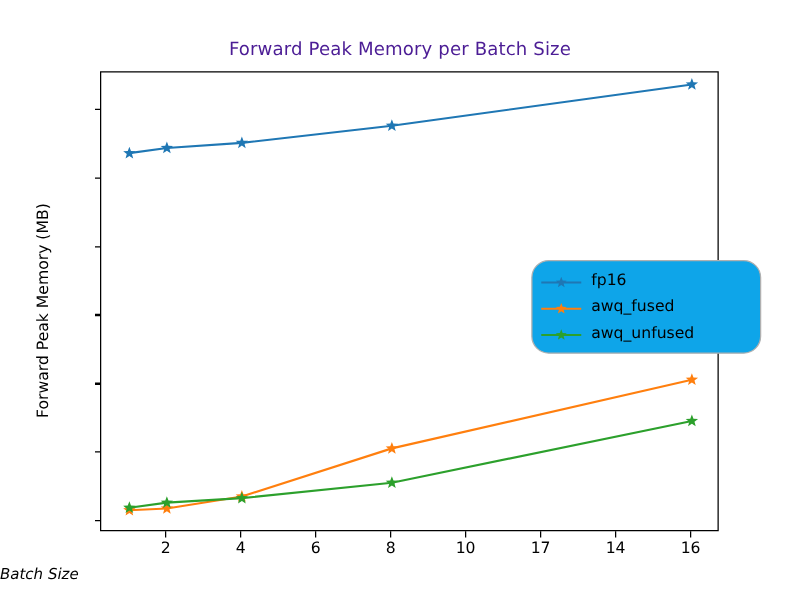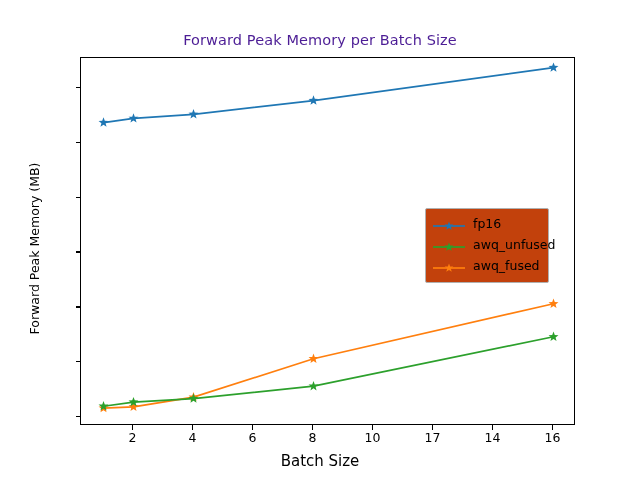--- a/index.html
+++ b/index.html
@@ -10,26 +10,26 @@
          font-size:14.5px;color:#4c1d95;letter-spacing:.1px;}
   
   #axes{position:absolute;left:80px;top:57px;width:495px;height:368px;
         border:1.1px solid #000;box-sizing:border-box;}
   #plotsvg{position:absolute;left:0;top:0;width:495px;height:368px;display:block;}
   .ytick-wrap{position:absolute;left:0;top:0;width:640px;height:480px;pointer-events:none;}
   .ytick-mark{position:absolute;width:4.5px;height:1.1px;background:#000;}
   .xtick-label{position:absolute;top:430px;font-size:12.5px;color:#000;
                transform:translateX(-50%);white-space:nowrap;}
   .xtick-mark{position:absolute;top:425px;width:1.1px;height:4.5px;background:#000;}
-  #xlabel{position:absolute;left:0;top:452px;width:640px;text-align:center;
-          font-size:15px;color:#000;}
+  #xlabel{position:absolute;left:0;top:452px;width:640px;
+          font-size:12px;color:#000;font-style:italic;}
   #ylabel{position:absolute;left:-86px;top:241px;width:240px;text-align:center;
           font-size:12.5px;color:#000;transform:rotate(-90deg);transform-origin:center;}
-  #legend{position:absolute;left:425px;top:208px;width:124px;
-          border:0.9px solid #b0b0b0;background:#c2410c;border-radius:2px;
+  #legend{position:absolute;left:425px;top:208px;width:184px;
+          border:0.9px solid #b0b0b0;background:#0ea5e9;border-radius:14px;
           padding:5px 7px 5px 6px;box-sizing:border-box;}
   .legend-row{display:flex;align-items:center;height:21px;}
   .legend-swatch{width:34px;height:14px;flex:0 0 34px;margin-right:7px;}
   .legend-text{font-size:12.5px;color:#000;line-height:1;}
 </style>
 </head>
 <body>
 
 <div id="fig">
 
@@ -96,26 +96,26 @@
   <div id="legend">
       <div class="legend-row">
         <span class="legend-swatch"><svg width="34" height="14" viewBox="0 0 34 14">
             <line x1="1" y1="7" x2="33" y2="7" stroke="#1f77b4" stroke-width="1.7"></line>
             <polygon points="17.00,2.40 18.14,5.44 21.37,5.58 18.84,7.60 19.70,10.72 17.00,8.93 14.30,10.72 15.16,7.60 12.63,5.58 15.86,5.44" fill="#1f77b4"></polygon>
           </svg></span>
         <span class="legend-text">fp16</span>
       </div>
       <div class="legend-row">
         <span class="legend-swatch"><svg width="34" height="14" viewBox="0 0 34 14">
+            <line x1="1" y1="7" x2="33" y2="7" stroke="#ff7f0e" stroke-width="1.7"></line>
+            <polygon points="17.00,2.40 18.14,5.44 21.37,5.58 18.84,7.60 19.70,10.72 17.00,8.93 14.30,10.72 15.16,7.60 12.63,5.58 15.86,5.44" fill="#ff7f0e"></polygon>
+          </svg></span>
+        <span class="legend-text">awq_fused</span>
+      </div>
+      <div class="legend-row">
+        <span class="legend-swatch"><svg width="34" height="14" viewBox="0 0 34 14">
             <line x1="1" y1="7" x2="33" y2="7" stroke="#2ca02c" stroke-width="1.7"></line>
             <polygon points="17.00,2.40 18.14,5.44 21.37,5.58 18.84,7.60 19.70,10.72 17.00,8.93 14.30,10.72 15.16,7.60 12.63,5.58 15.86,5.44" fill="#2ca02c"></polygon>
           </svg></span>
         <span class="legend-text">awq_unfused</span>
       </div>
-      <div class="legend-row">
-        <span class="legend-swatch"><svg width="34" height="14" viewBox="0 0 34 14">
-            <line x1="1" y1="7" x2="33" y2="7" stroke="#ff7f0e" stroke-width="1.7"></line>
-            <polygon points="17.00,2.40 18.14,5.44 21.37,5.58 18.84,7.60 19.70,10.72 17.00,8.93 14.30,10.72 15.16,7.60 12.63,5.58 15.86,5.44" fill="#ff7f0e"></polygon>
-          </svg></span>
-        <span class="legend-text">awq_fused</span>
-      </div>
     </div>
 </div>
 
 </body></html>

